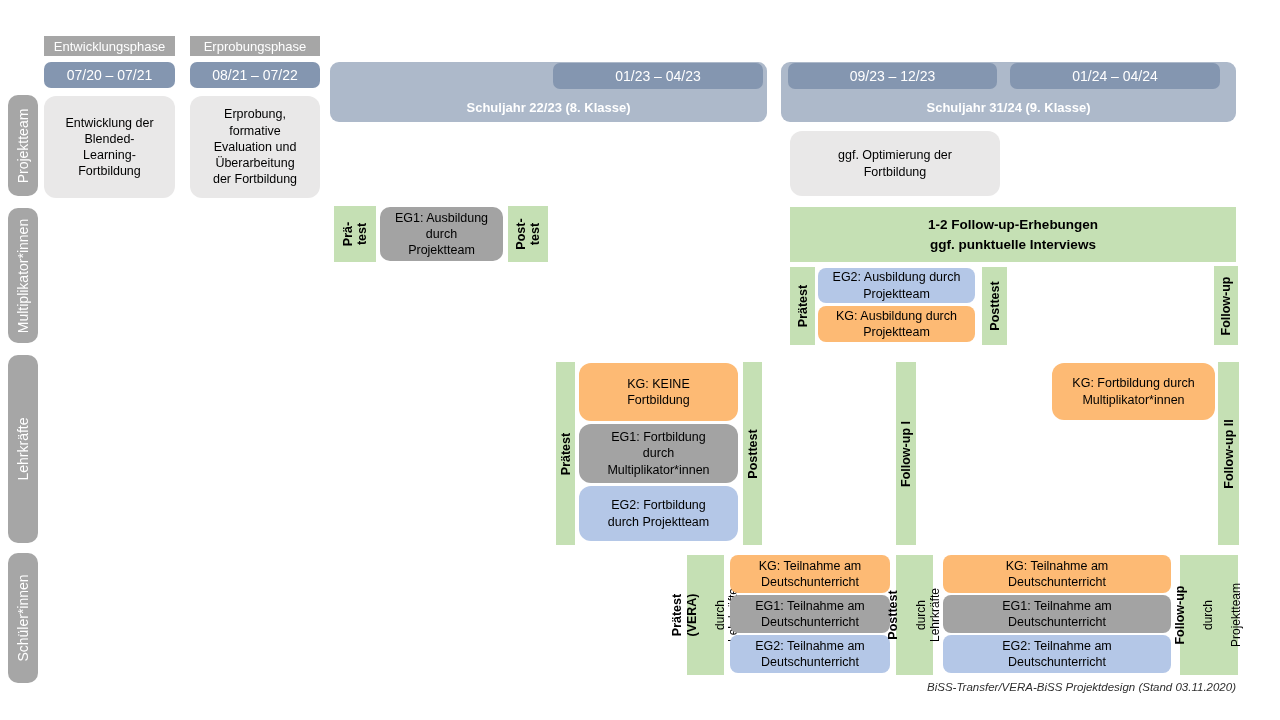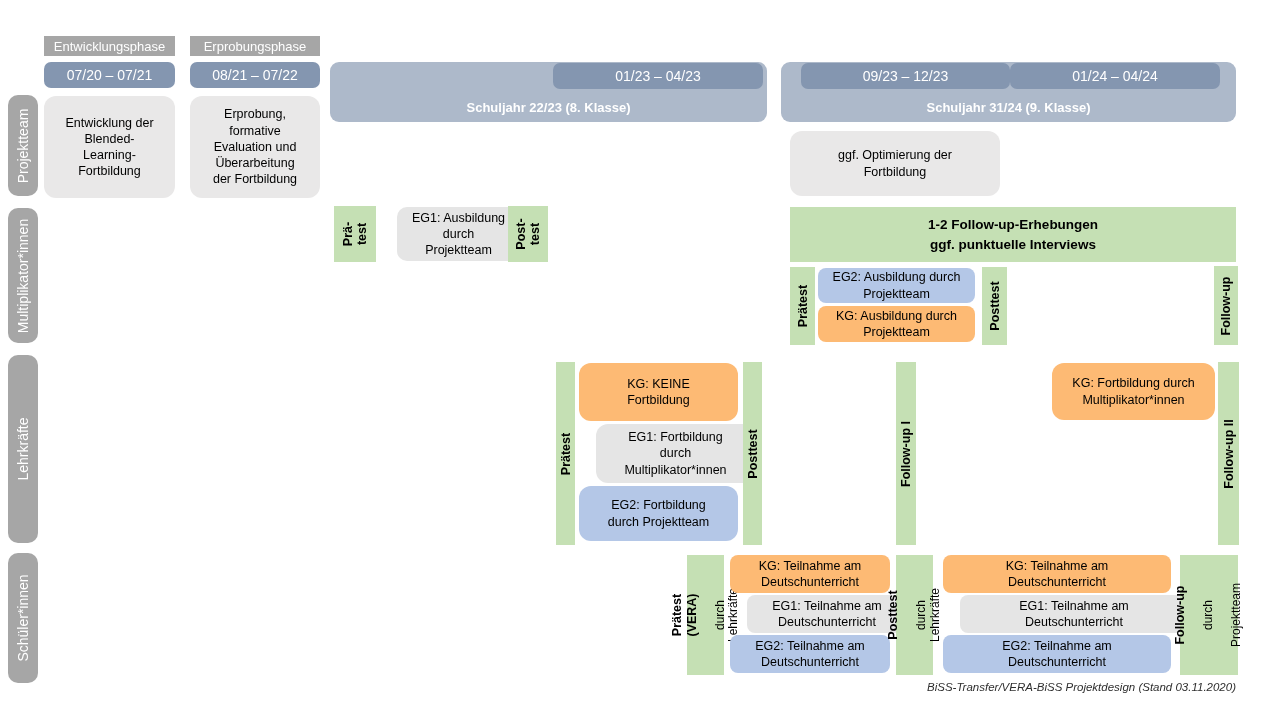--- a/index.html
+++ b/index.html
@@ -21,21 +21,21 @@
     color:#fff;font-size:13px;font-weight:bold;}
   
   .actorbar{background:#a6a6a6;border-radius:10px;}
   .actorbar .vtext{color:#fff;font-size:14px;font-weight:normal;}
   
   .box{border-radius:12px;display:flex;align-items:center;justify-content:center;
     text-align:center;font-size:12.5px;line-height:1.3;white-space:pre-line;padding:2px;}
   .box.sm{border-radius:8px;font-size:12.5px;}
   .gray-light{background:#e9e8e8;}
   .gray-kg{background:#fdba74;}
-  .blue-eg1{background:#e5e5e5;margin-left:17px;}
+  .blue-eg1{background:#a3a3a3;}
   .blue-eg2{background:#b4c7e7;}
   .green{background:#c5e0b4;}
   
   .banner{background:#c5e0b4;display:flex;align-items:center;justify-content:center;
     text-align:center;font-size:13.5px;font-weight:bold;line-height:1.45;white-space:pre-line;}
   
   .vbar{position:absolute;}
   .vtext{position:absolute;top:50%;left:50%;
     transform:translate(-50%,-50%) rotate(-90deg);
     white-space:pre-line;text-align:center;font-size:12.5px;font-weight:bold;
@@ -54,21 +54,21 @@
 
   <div class="abs period" style="left:44px;top:62px;width:131px;height:26px;">07/20 – 07/21</div>
   <div class="abs period" style="left:190px;top:62px;width:130px;height:26px;">08/21 – 07/22</div>
 
   <div class="abs yearbox" style="left:330px;top:62px;width:437px;height:60px;">
     <div class="abs period" style="left:223px;top:1px;width:210px;height:26px;">01/23 – 04/23</div>
     <div class="yearlabel">Schuljahr 22/23 (8. Klasse)</div>
   </div>
 
   <div class="abs yearbox" style="left:781px;top:62px;width:455px;height:60px;">
-    <div class="abs period" style="left:20px;top:1px;width:209px;height:26px;">09/23 – 12/23</div>
+    <div class="abs period" style="left:7px;top:1px;width:209px;height:26px;">09/23 – 12/23</div>
     <div class="abs period" style="left:229px;top:1px;width:210px;height:26px;">01/24 – 04/24</div>
     <div class="yearlabel">Schuljahr 31/24 (9. Klasse)</div>
   </div>
 
   <div class="abs actorbar vbar" style="left:8px;top:95px;width:30px;height:101px;">
     <div class="vtext" style="white-space:nowrap;">Projektteam</div>
   </div>
   <div class="abs actorbar vbar" style="left:8px;top:208px;width:30px;height:135px;">
     <div class="vtext" style="white-space:nowrap;">Multiplikator*innen</div>
   </div>

